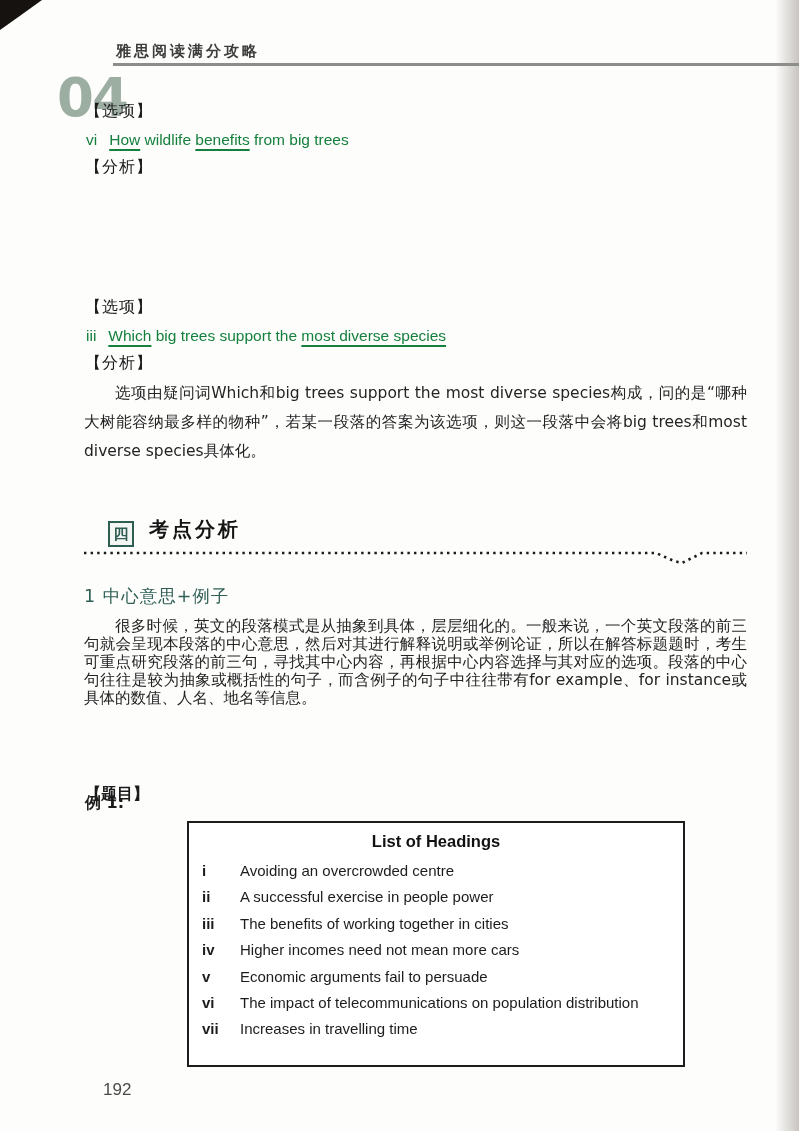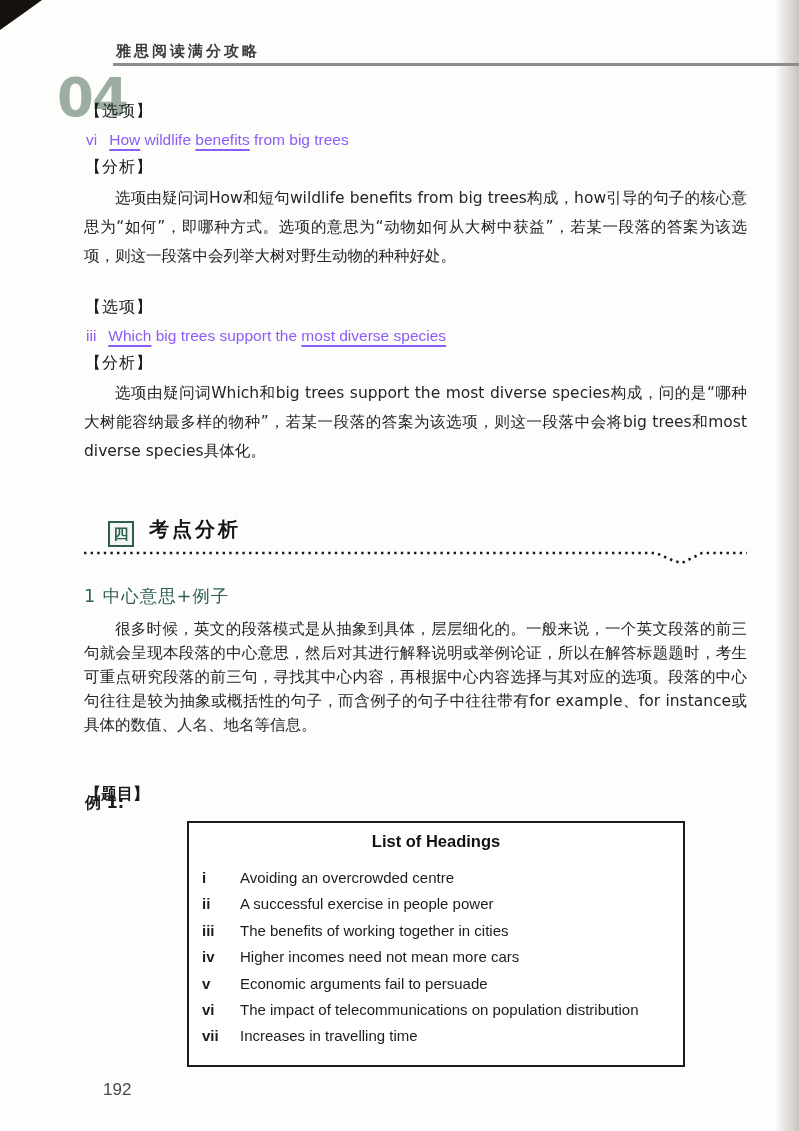--- a/index.html
+++ b/index.html
@@ -41,21 +41,21 @@
   }
 
   
   .label {
     position: absolute; left: 85px;
     font-size: 16px; font-weight: 400; color: #1b1b1b; letter-spacing: 1px;
   }
   .option-line {
     position: absolute; left: 86px;
     font-family: "Liberation Sans", "DejaVu Sans", sans-serif;
-    font-size: 15.5px; color: #8b5cf6; text-align: right;
+    font-size: 15.5px; color: #15803d; text-align: right;
   }
   .option-line .opt-num { margin-right: 12px; }
   .option-line .u {
     text-decoration: underline;
     text-underline-offset: 4px;
     text-decoration-thickness: 1.5px;
   }
   .para {
     position: absolute; left: 84px; width: 663px;
     font-size: 15.5px; line-height: 29px; color: #242424;
@@ -88,21 +88,21 @@
   }
 
   
   .headings-box {
     position: absolute; left: 187px; top: 821px; width: 498px; height: 246px;
     border: 2px solid #1c1c1c; background: #fff;
     font-family: "Liberation Sans", "DejaVu Sans", sans-serif;
   }
   .headings-box .box-title {
     text-align: center; font-weight: 700; font-size: 16.5px; color: #111;
-    margin-top: 9px; margin-bottom: 14px;
+    margin-top: 9px; margin-bottom: 7px;
   }
   .heading-row {
     display: flex; align-items: baseline;
     line-height: 26.4px; font-size: 15px; color: #1c1c1c;
     padding-left: 13px;
   }
   .heading-row .numeral { font-weight: 700; width: 38px; flex: 0 0 38px; }
 
   .page-number {
     position: absolute; left: 103px; top: 1080px;
@@ -118,35 +118,34 @@
   <div class="scan-corner"></div>
   <div class="scan-edge"></div>
 
   <div class="chapter-num">04</div>
   <div class="chapter-title">雅思阅读满分攻略</div>
   <div class="header-rule"></div>
 
   <div class="label" style="top:101px">【选项】</div>
   <p class="option-line" style="top:131px"><span class="opt-num">vi</span><span class="u">How</span><span> wildlife </span><span class="u">benefits</span><span> from big trees</span></p>
   <div class="label" style="top:157px">【分析】</div>
-  <p class="para" style="top:184px">选项由疑问词How和短句wildlife benefits from big trees构成，how引导的句子的核心意思为“如何”，即哪种方式。选项的意思为“动物如何从大树中获益”，若某一段落的答案为该选项，则这一段落中会列举大树对野生动物的种种好处。</p>
 
   <div class="label" style="top:297px">【选项】</div>
   <p class="option-line" style="top:327px"><span class="opt-num">iii</span><span class="u">Which</span><span> big trees support the </span><span class="u">most diverse species</span></p>
   <div class="label" style="top:353px">【分析】</div>
   <p class="para" style="top:379px">选项由疑问词Which和big trees support the most diverse species构成，问的是“哪种大树能容纳最多样的物种”，若某一段落的答案为该选项，则这一段落中会将big trees和most diverse species具体化。</p>
 
   <div class="section-badge">四</div>
   <div class="section-title">考点分析</div>
   <svg class="dotted-rule" width="663" height="18" viewBox="0 0 663 18">
     <path d="M0 4 L572 4 L590 12 L598 14 L608 9 L618 4 L663 4" fill="none" stroke="#1a1a1a" stroke-width="2.6" stroke-dasharray="2.4 4.2"></path>
   </svg>
 
   <div class="subsection-title">1 中心意思+例子</div>
-  <p class="para" style="top:617px; line-height:24px;">很多时候，英文的段落模式是从抽象到具体，层层细化的。一般来说，一个英文段落的前三句就会呈现本段落的中心意思，然后对其进行解释说明或举例论证，所以在解答标题题时，考生可重点研究段落的前三句，寻找其中心内容，再根据中心内容选择与其对应的选项。段落的中心句往往是较为抽象或概括性的句子，而含例子的句子中往往带有for example、for instance或具体的数值、人名、地名等信息。</p>
+  <p class="para" style="top:617px; line-height:18px;">很多时候，英文的段落模式是从抽象到具体，层层细化的。一般来说，一个英文段落的前三句就会呈现本段落的中心意思，然后对其进行解释说明或举例论证，所以在解答标题题时，考生可重点研究段落的前三句，寻找其中心内容，再根据中心内容选择与其对应的选项。段落的中心句往往是较为抽象或概括性的句子，而含例子的句子中往往带有for example、for instance或具体的数值、人名、地名等信息。</p>
 
   <div class="example-label" style="top:793px">例 1:</div>
   <div class="example-label" style="top:784px">【题目】</div>
 
   <div class="headings-box">
     <div class="box-title">List of Headings</div>
     <div class="heading-row">
         <span class="numeral">i</span>
         <span class="htext">Avoiding an overcrowded centre</span>
       </div>

